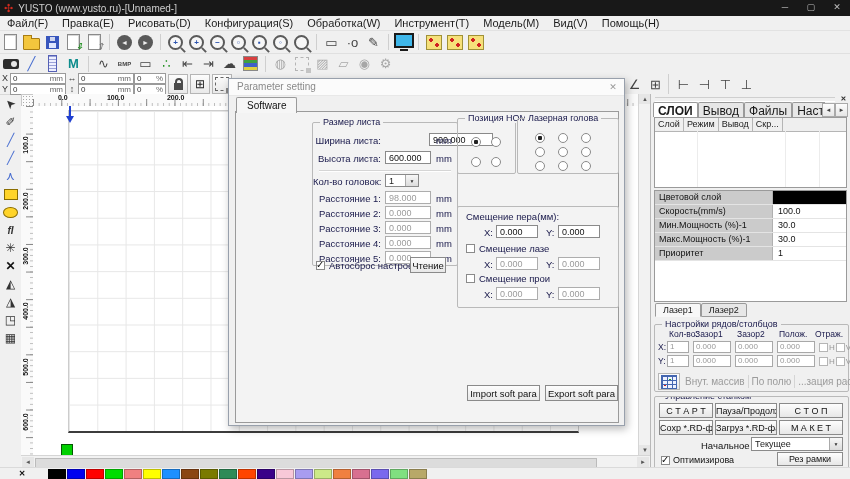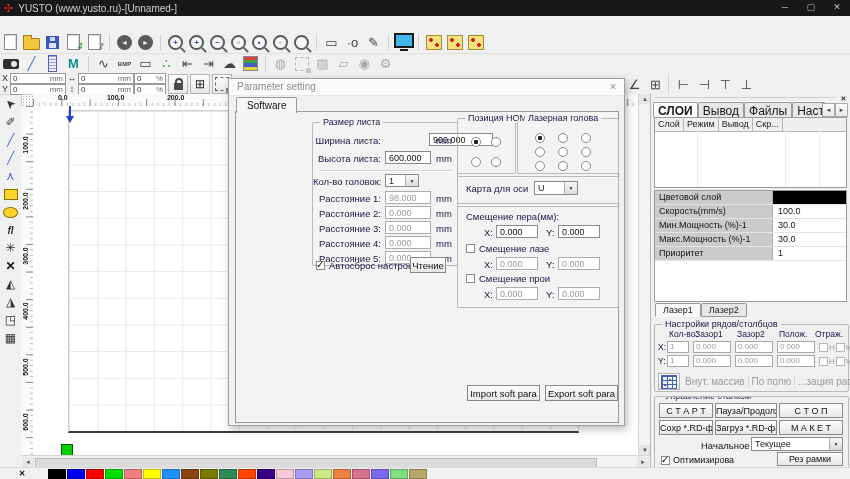--- a/index.html
+++ b/index.html
@@ -158,20 +158,32 @@
   <div class="titlebar">
     <span class="logo">✣</span>
     <span>YUSTO (www.yusto.ru)-[Unnamed-]</span>
     <span class="winbtns">
       <span class="winbtn">─</span>
       <span class="winbtn">▢</span>
       <span class="winbtn">✕</span>
     </span>
   </div>
 
+  <div class="menubar">
+
+  <span class="menu-item">Файл(F)</span>
+      <span class="menu-item">Правка(E)</span>
+      <span class="menu-item">Рисовать(D)</span>
+      <span class="menu-item">Конфигурация(S)</span>
+      <span class="menu-item">Обработка(W)</span>
+      <span class="menu-item">Инструмент(T)</span>
+      <span class="menu-item">Модель(M)</span>
+      <span class="menu-item">Вид(V)</span>
+      <span class="menu-item">Помощь(H)</span>
+    </div>
 
   <div class="tbrow" id="tb1">
     <div class="tgroup">
 
     <span class="tbtn">
           <span class="icb ic-page"></span>
           <i class="ov"></i>
         </span>
         <span class="tbtn">
           <span class="icb ic-folder"></span>
@@ -760,24 +772,20 @@
             <span class="radio"></span>
             <span class="radio"></span>
             <span class="radio"></span>
             <span class="radio"></span>
             <span class="radio"></span>
             <span class="radio"></span>
             <span class="radio"></span>
           </div>
       </div>
 
-      <div class="group gaxis">
-        <span class="dlabel" style="left:8px;top:6px;">Карта для оси</span>
-        <span class="dd" style="left:76px;top:4px;width:44px;"><span>U</span><span class="arr">▼</span></span>
-      </div>
 
       <div class="group goffs">
         <span class="dlabel" style="left:8px;top:4px;">Смещение пера(мм):</span>
         <span class="dlabel" style="left:26px;top:20px;">X:</span>
         <span class="din" style="left:38px;top:18px;width:42px;">0.000</span>
         <span class="dlabel" style="left:88px;top:20px;">Y:</span>
         <span class="din" style="left:100px;top:18px;width:42px;">0.000</span>
 
         <span style="position:absolute;left:8px;top:36px;display:flex;align-items:center;gap:4px;">
           <span class="cb"></span>

